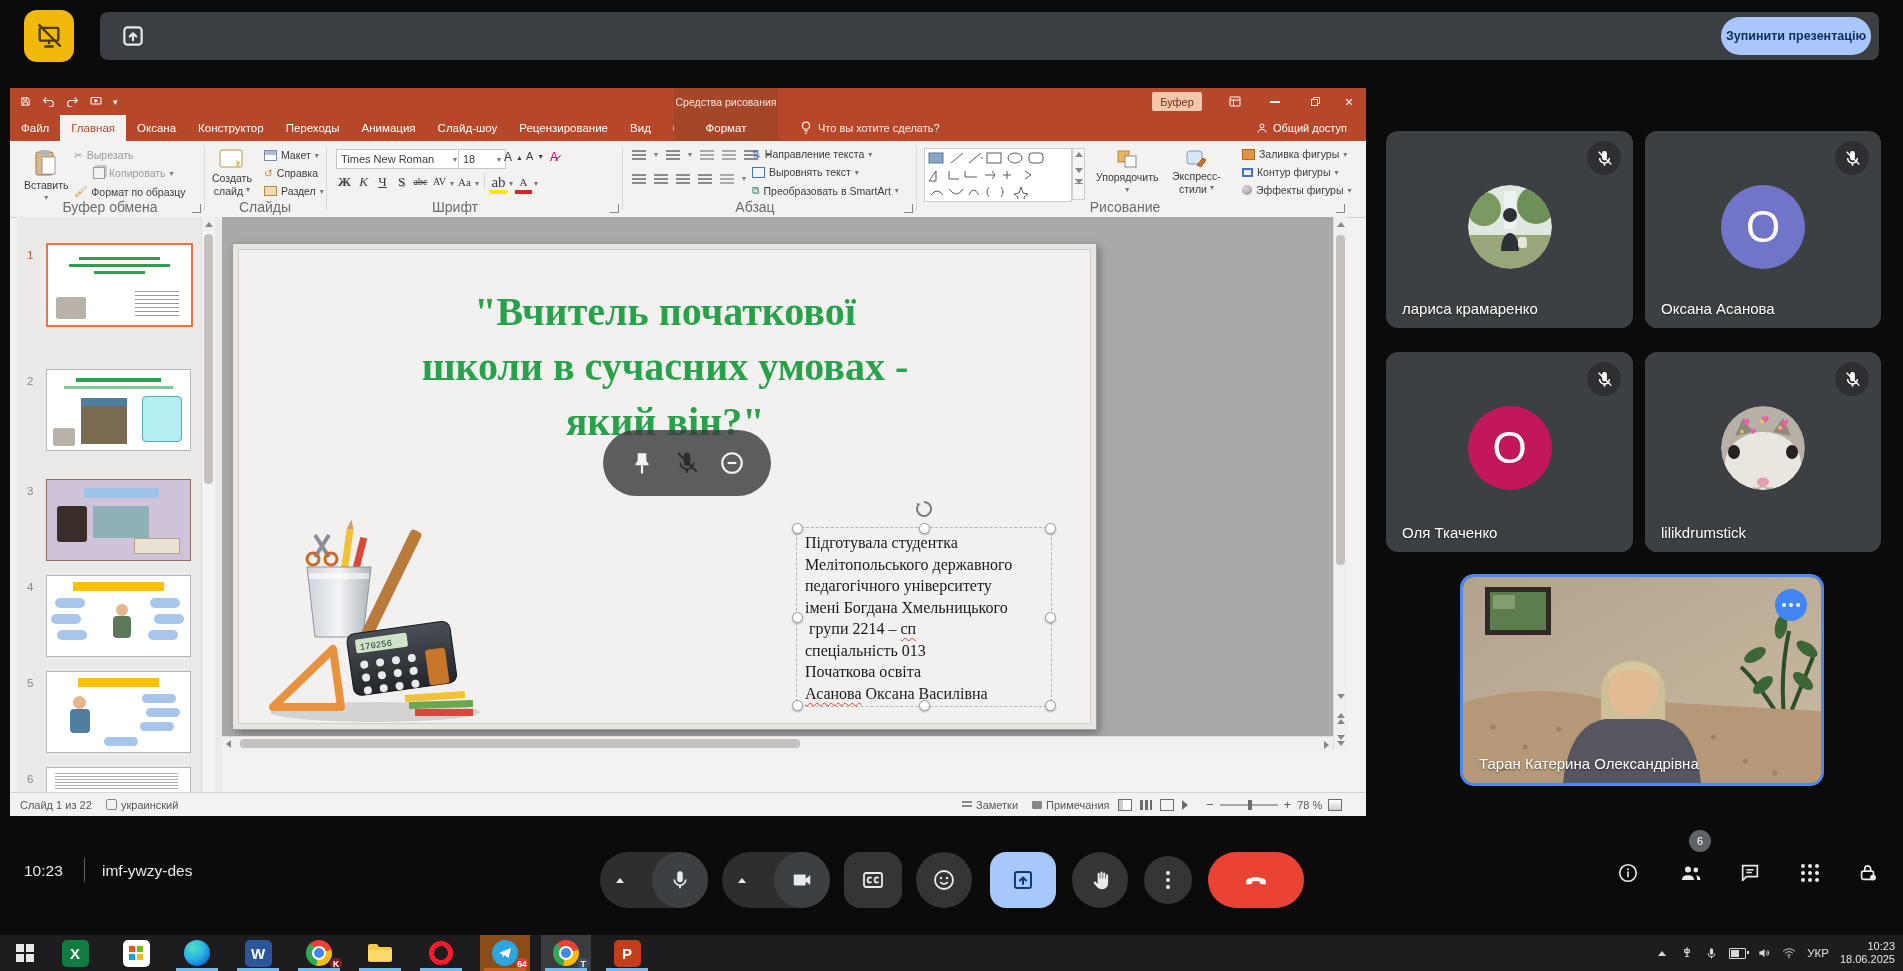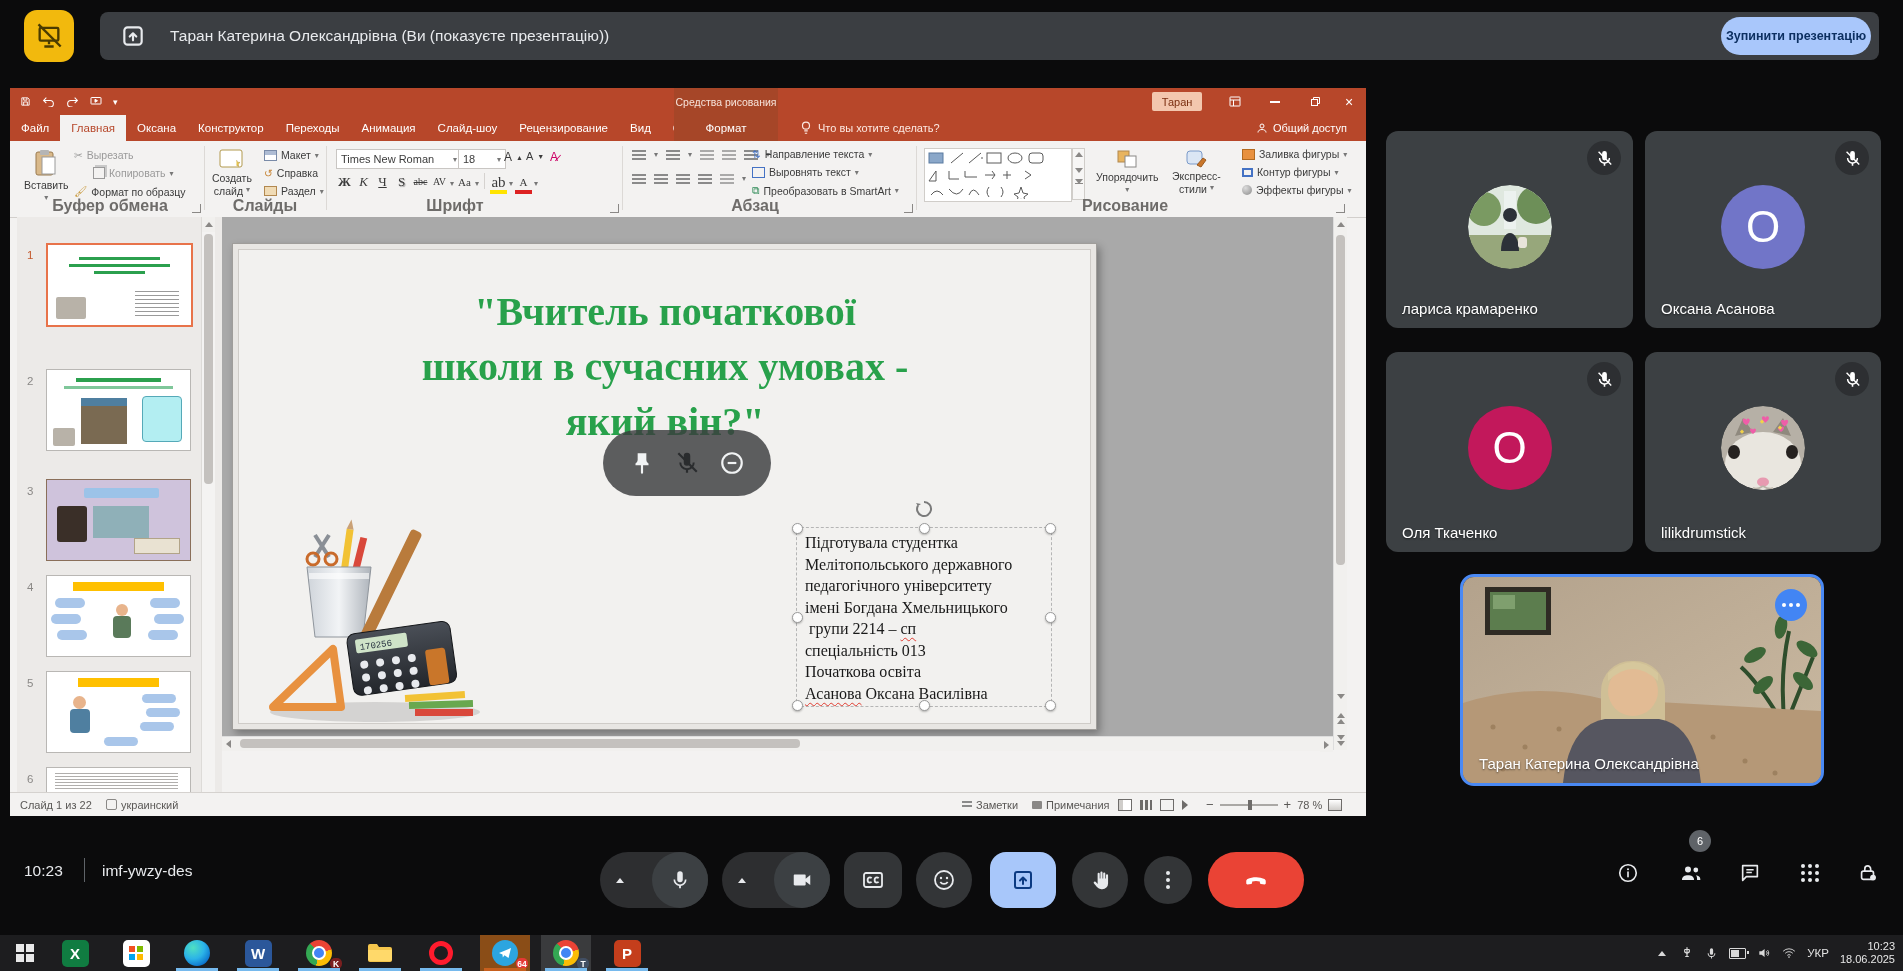--- a/index.html
+++ b/index.html
@@ -24,21 +24,21 @@
   .ctx-header{position:absolute;left:664px;top:0;width:104px;height:27px;background:#a64628;color:#f7e3da;font-size:10.5px;}
   .signin{position:absolute;left:1142px;top:4px;width:50px;height:19px;background:#f3c7ae;color:#7a2e10;font-size:11px;border-radius:2px;}
   .wctl{position:absolute;top:0;height:27px;width:34px;color:#fff;}
   .ppt-tabs{position:absolute;left:0;top:27px;width:100%;height:26px;background:#b7472a;color:#fff;font-size:11.5px;display:flex;}
   .tab{padding:0 11px;display:flex;align-items:center;height:26px;}
   .tab.active{background:#f3f2f1;color:#b7472a;}
   .ctx-seg{position:absolute;left:664px;top:0;width:104px;height:26px;background:#a64628;display:flex;justify-content:center;}
   .tellme{position:absolute;left:790px;top:0;height:26px;display:flex;align-items:center;gap:6px;font-size:11px;color:#fde9e2;}
   .share{position:absolute;left:1246px;top:0;height:26px;display:flex;align-items:center;gap:5px;font-size:11px;color:#fff;}
   .ribbon{position:absolute;left:0;top:53px;width:100%;height:76px;background:#f3f2f1;border-bottom:1px solid #d2cfcc;}
-  .gl{position:absolute;bottom:2px;font-size:16px;color:#6e6c6a;text-align:center;font-weight:bold;}
+  .gl{position:absolute;bottom:2px;font-size:14px;color:#6e6c6a;text-align:center;}
   .vsep{position:absolute;top:5px;height:64px;width:1px;background:#dcd9d6;}
   .rline{position:absolute;display:flex;align-items:center;gap:4px;font-size:10.5px;color:#3b3b3b;white-space:nowrap;}
   .dd{color:#777;font-size:8px;}
   .fontbox{background:#fff;border:1px solid #c9c6c3;display:flex;align-items:center;justify-content:space-between;padding:0 4px;font-size:11px;height:18px;}
   .fbtn{width:17px;height:17px;display:flex;align-items:center;justify-content:center;font-family:"Liberation Serif",serif;font-size:13px;}
   .bars{width:14px;height:11px;background:repeating-linear-gradient(#8a8a8a 0 2px,transparent 2px 4px);}
   .dlaunch{position:absolute;bottom:4px;width:8px;height:8px;border-right:1.5px solid #8a8886;border-bottom:1.5px solid #8a8886;}
 
   .thumb-panel{position:absolute;left:7px;top:129px;width:205px;height:576px;background:#eceae8;}
   .thumb{position:absolute;left:29px;width:143px;height:80px;background:#fff;border:1px solid #b9b7b4;}
@@ -114,21 +114,20 @@
         <path d="M3 2l19 19"></path>
     </svg>
   </div>
   <div class="abs presenter-bar">
     <span class="present-box">
       <svg width="26" height="26" viewBox="0 0 24 24" fill="none" stroke="#e8eaed" stroke-width="2">
         <rect x="4" y="4" width="16" height="16" rx="3"></rect>
           <path d="M12 16v-6M9 12.5 12 9.5l3 3" stroke-linecap="round" stroke-linejoin="round"></path>
       </svg>
     </span>
-    <span class="presenter-title">Таран Катерина Олександрівна (Ви (показуєте презентацію))</span>
     <div class="stop-btn flexc">Зупинити презентацію</div>
   </div>
 
   <div class="abs ppt">
 
     <div class="ppt-titlebar">
       <div class="qat">
         <svg width="11" height="11" viewBox="0 0 24 24" fill="none" stroke="#fff" stroke-width="2">
             <path d="M4 4h13l3 3v13H4z"></path>
             <path d="M8 4v5h7V4M8 20v-7h8v7"></path>
@@ -145,21 +144,21 @@
           </span>
         <span>
             <svg width="12" height="11" viewBox="0 0 24 22" fill="none" stroke="#fff" stroke-width="2">
               <rect x="2" y="3" width="20" height="13" rx="1"></rect>
               <path d="M10 6.5 15 9.5 10 12.5z" fill="#fff"></path>
             </svg>
           </span>
         <span style="font-size:9px;">▾</span>
       </div>
       <div class="ctx-header flexc">Средства рисования</div>
-      <div class="signin flexc">Таран</div>
+      <div class="signin flexc">Буфер</div>
       <div class="wctl flexc" style="left:1208px;">
         <svg width="12" height="11" viewBox="0 0 24 22" fill="none" stroke="#fff" stroke-width="2">
             <rect x="2" y="2" width="20" height="18" rx="1"></rect>
             <path d="M2 8h20M9 8v12"></path>
           </svg>
       </div>
       <div class="wctl flexc" style="left:1248px;">
           <div style="width:10px;height:2px;background:#fff;"></div>
         </div>
       <div class="wctl flexc" style="left:1288px;">

